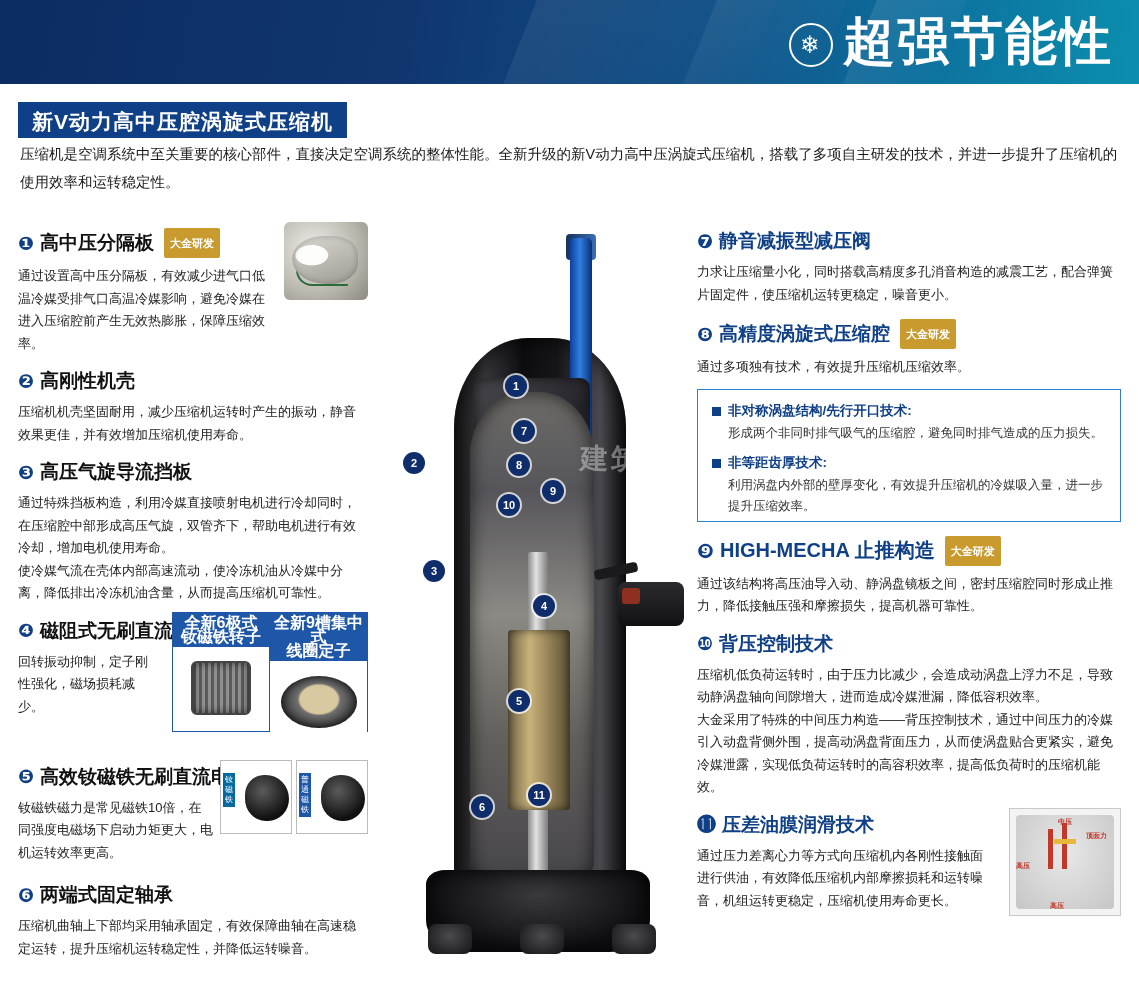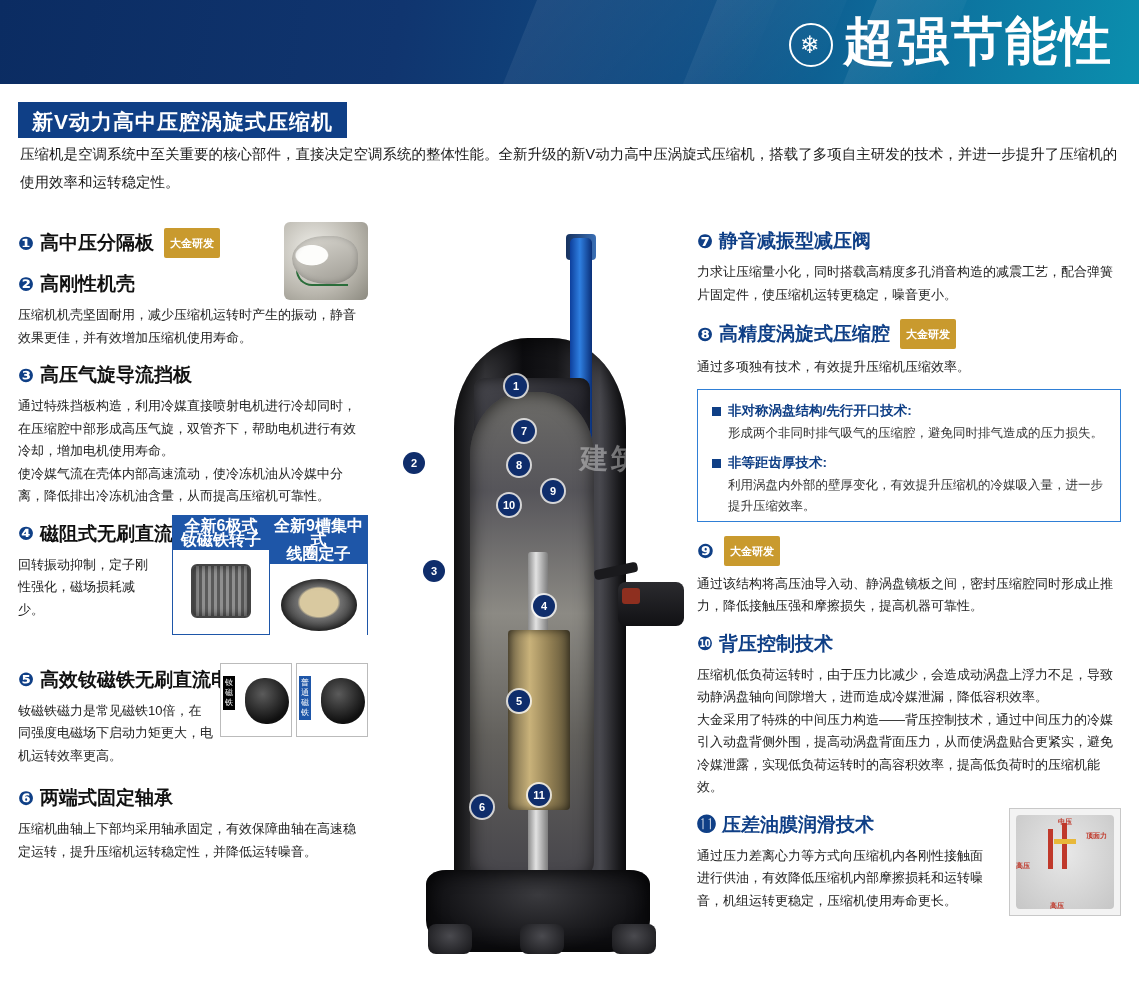--- a/index.html
+++ b/index.html
@@ -125,21 +125,21 @@
 
   
   .mag-pair{
     position:absolute; right:0; top:-4px; width:148px; height:74px; display:flex; gap:4px;
   }
   .mag-cell{ position:relative; width:72px; height:74px; border:1px solid #bbb; overflow:hidden; background:#fff;}
   .mag-cell .lab{
     position:absolute; left:2px; top:12px; width:12px;
     background:#1e56a8; color:#fff; font-size:8px; line-height:10px; text-align:center; padding:2px 1px;
   }
-  .mag-cell .lab.red{ background:#000000; }
+  .mag-cell .lab.red{ background:#0369a1; }
   .mag-blob{
     position:absolute; left:24px; top:14px; width:44px; height:46px;
     background: radial-gradient(circle at 40% 35%, #5b5b5b, #101010 70%);
     border-radius: 45% 55% 50% 50%;
   }
   .i5-body{ width:196px; }
 
   
   .feature-box {
     border:1px solid #2f7fd6; padding:12px 14px 4px 14px; margin:10px 0 14px 0;
@@ -268,20 +268,21 @@
 
   <div class="item with-thumb">
     <div class="item-head">
       <span>❶</span>
       <span class="head-text">高中压分隔板</span>
       <span class="tag">大金研发</span>
     </div>
     <div class="thumb1">
         <div class="wire"></div>
       </div>
+    <div class="body t1-body">通过设置高中压分隔板，有效减少进气口低温冷媒受排气口高温冷媒影响，避免冷媒在进入压缩腔前产生无效热膨胀，保障压缩效率。</div>
   </div>
 
   <div class="item">
     <div class="item-head">
       <span>❷</span>
       <span class="head-text">高刚性机壳</span>
     </div>
     <div class="body">压缩机机壳坚固耐用，减少压缩机运转时产生的振动，静音效果更佳，并有效增加压缩机使用寿命。</div>
   </div>
 
@@ -377,20 +378,21 @@
           <span>非等距齿厚技术:</span>
         </div>
         <div class="fb-body">利用涡盘内外部的壁厚变化，有效提升压缩机的冷媒吸入量，进一步提升压缩效率。</div>
       </div>
     </div>
   </div>
 
   <div class="item">
     <div class="item-head" style="font-size:20px">
       <span>❾</span>
+      <span class="head-text blue">HIGH-MECHA 止推构造</span>
       <span class="tag">大金研发</span>
     </div>
     <div class="body">通过该结构将高压油导入动、静涡盘镜板之间，密封压缩腔同时形成止推力，降低接触压强和摩擦损失，提高机器可靠性。</div>
   </div>
 
   <div class="item">
     <div class="item-head">
       <span>❿</span>
       <span class="head-text blue">背压控制技术</span>
     </div>

